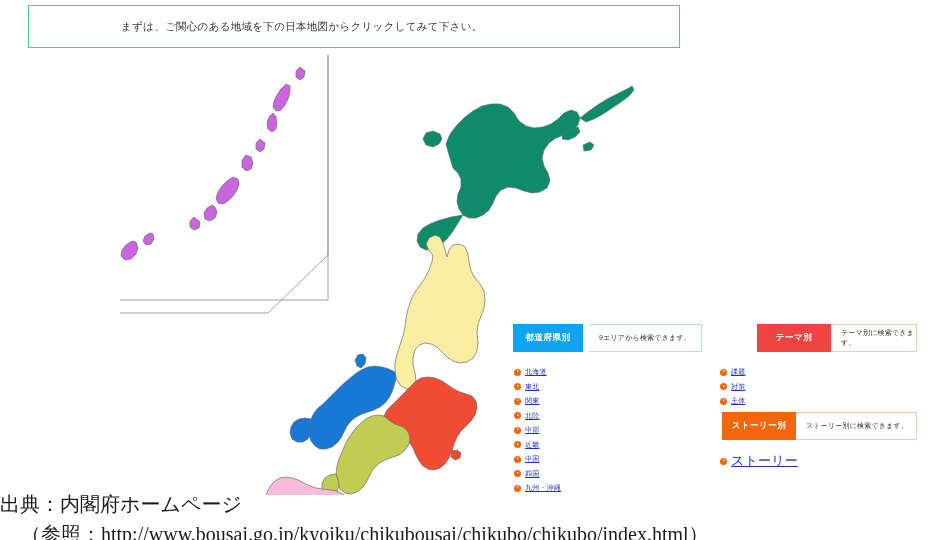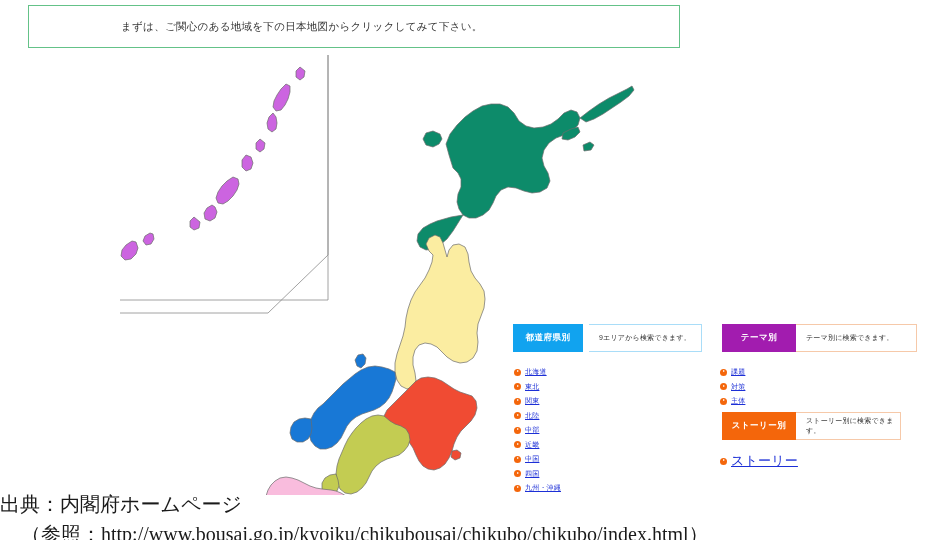--- a/index.html
+++ b/index.html
@@ -91,24 +91,24 @@
     border-left: none;
     background: #fff;
     letter-spacing: 0.2px;
   }
 
   .panel-pref  { left: 513px; top: 324px; width: 189px; gap: 6px; }
   .panel-pref .panel-title  { width: 70px; background: #11a3ef; }
   .panel-pref .panel-desc   { border-color: #a9ddf8; }
 
   .panel-theme { left: 722px; top: 324px; width: 195px; }
-  .panel-theme .panel-title { width: 74px; background: #a21caf; }
+  .panel-theme .panel-title { width: 74px; background: #ef4444; margin-left: 35px; }
   .panel-theme .panel-desc  { border-color: #f6c9a9; }
 
-  .panel-story { left: 722px; top: 412px; width: 179px; }
+  .panel-story { left: 722px; top: 412px; width: 195px; }
   .panel-story .panel-title { width: 74px; background: #f4660b; }
   .panel-story .panel-desc  { border-color: #f6c9a9; }
 
   
   .link-list {
     position: absolute;
     list-style: none;
     margin: 0;
     padding: 0;
   }

